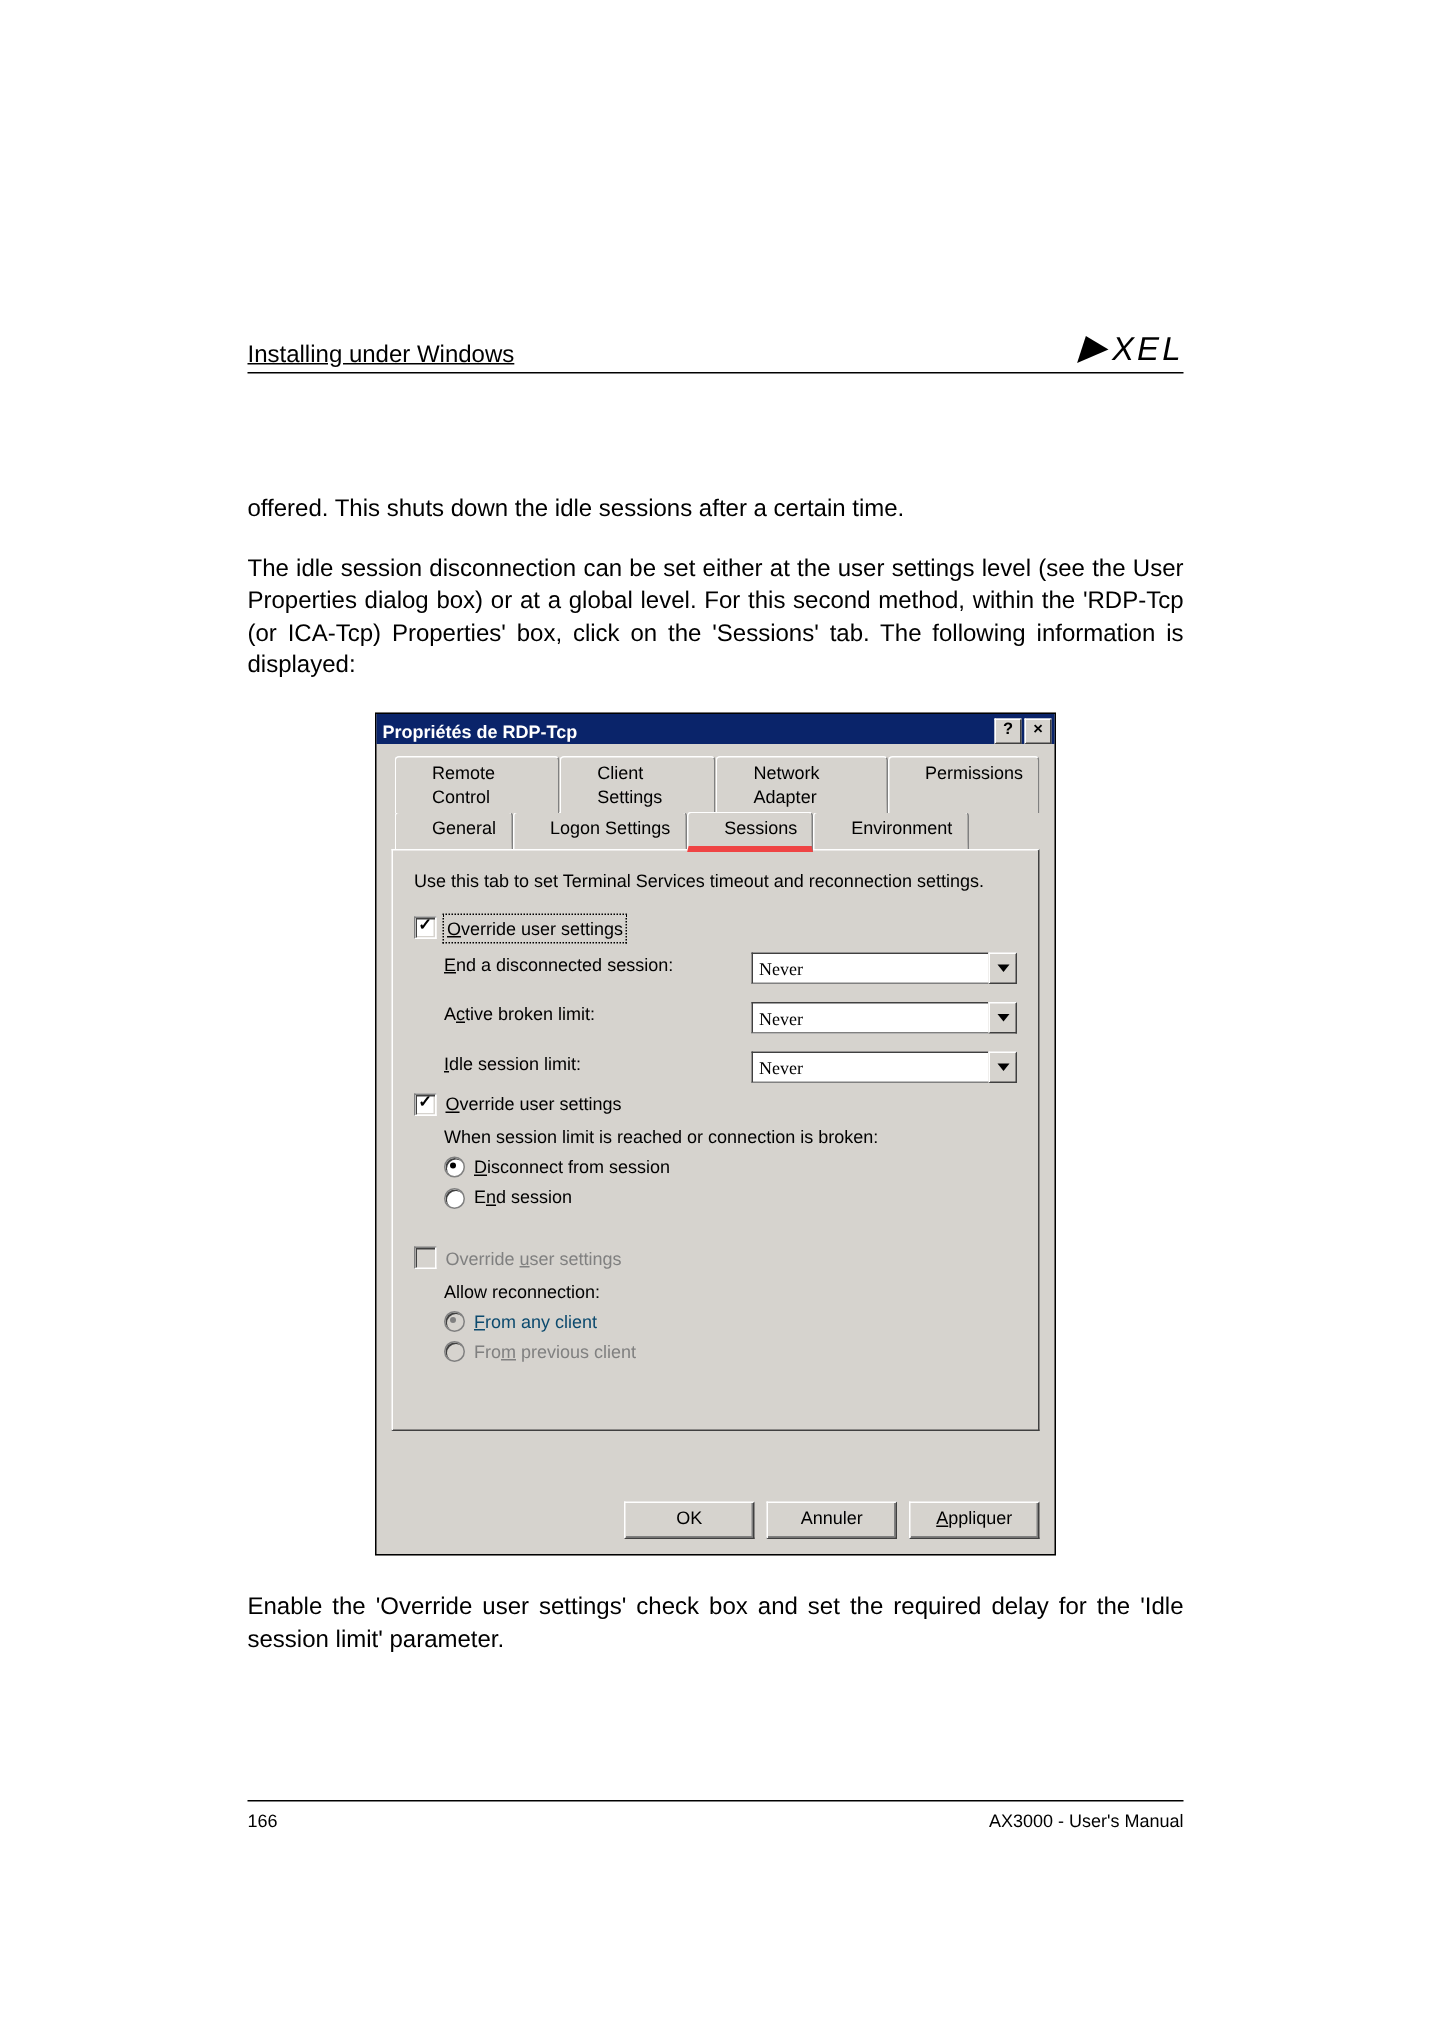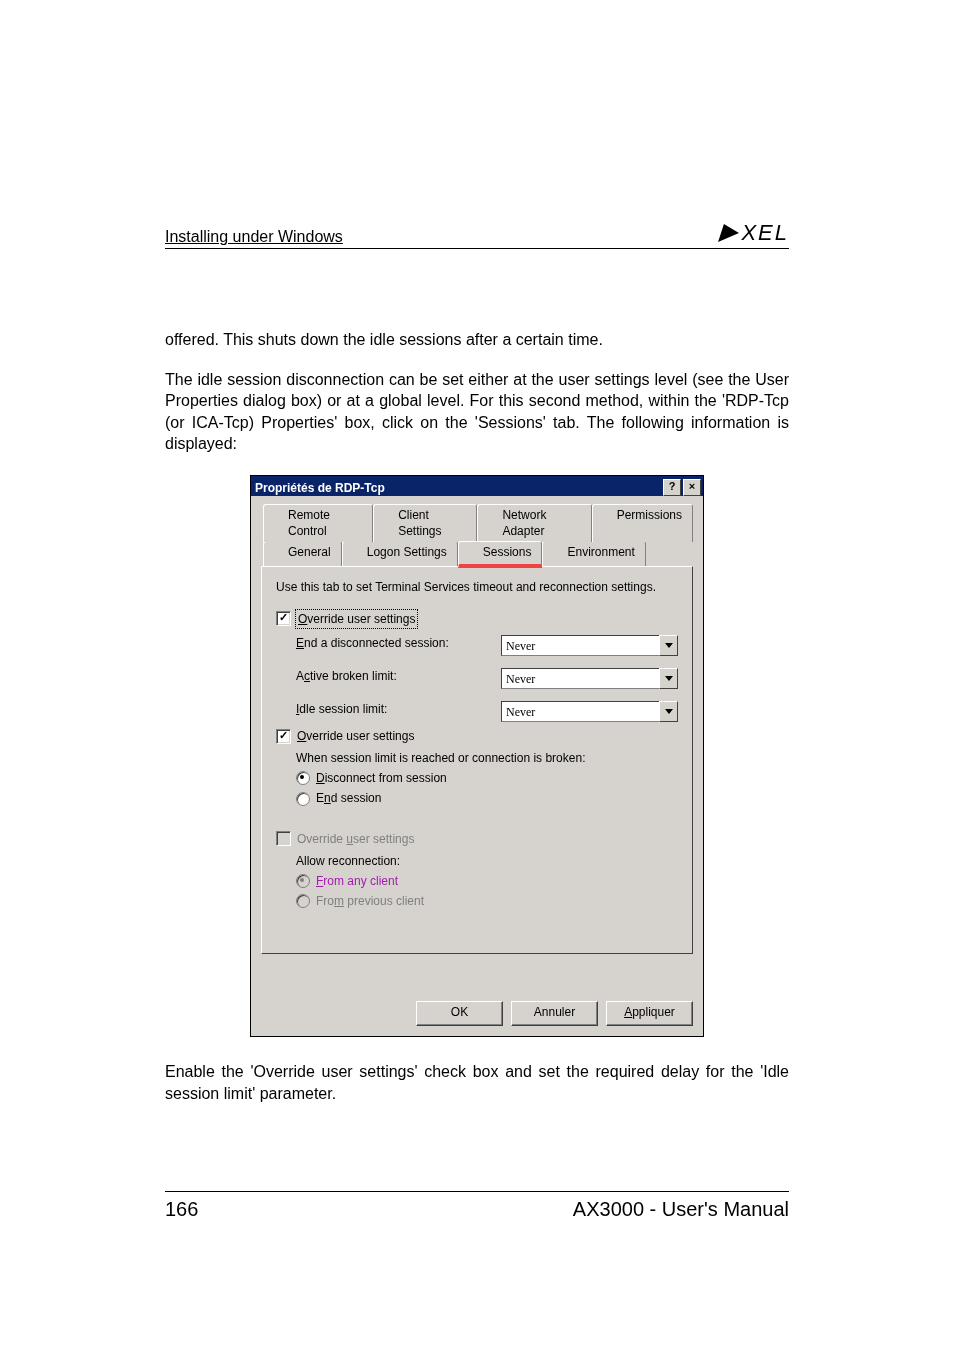--- a/index.html
+++ b/index.html
@@ -214,21 +214,21 @@
   .footer {
     position:absolute;
     left:165px;
     width:624px;
     bottom:130px;
   }
   .footer-line { border-top:1.2px solid #000; }
   .footer-row {
     display:flex;
     justify-content:space-between;
-    font-size:20px;
+    font-size:12px;
     padding-top:6px;
     align-items:center;
   }
 </style>
 </head>
 <body>
 
 <div class="page">
   <div class="header-row">
     <span class="header-title">Installing under Windows</span>
@@ -320,21 +320,21 @@
 
               <div class="row grey">
                 <span class="cb" style="background:#d6d3ce;"></span>
                 <span class="cb-label" style="color:#808080;"><span>Override </span><span class="u">u</span><span>ser settings</span></span>
               </div>
               <div style="padding-left:20px;margin:4px 0;">Allow reconnection:</div>
               <div class="radio-row grey">
                 <span class="radio" style="background:#d6d3ce;">
                     <span class="dot"></span>
                   </span>
-                <span style="color:#a21caf;"><span class="u">F</span><span>rom any client</span></span>
+                <span style="color:#0c4a6e;"><span class="u">F</span><span>rom any client</span></span>
               </div>
               <div class="radio-row grey">
                 <span class="radio" style="background:#d6d3ce;"></span>
                 <span style="color:#808080;"><span>Fro</span><span class="u">m</span><span> previous client</span></span>
               </div>
               <div style="height:26px;"></div>
             </div>
           </div>
         </div>
         <div class="dlg-btns">

